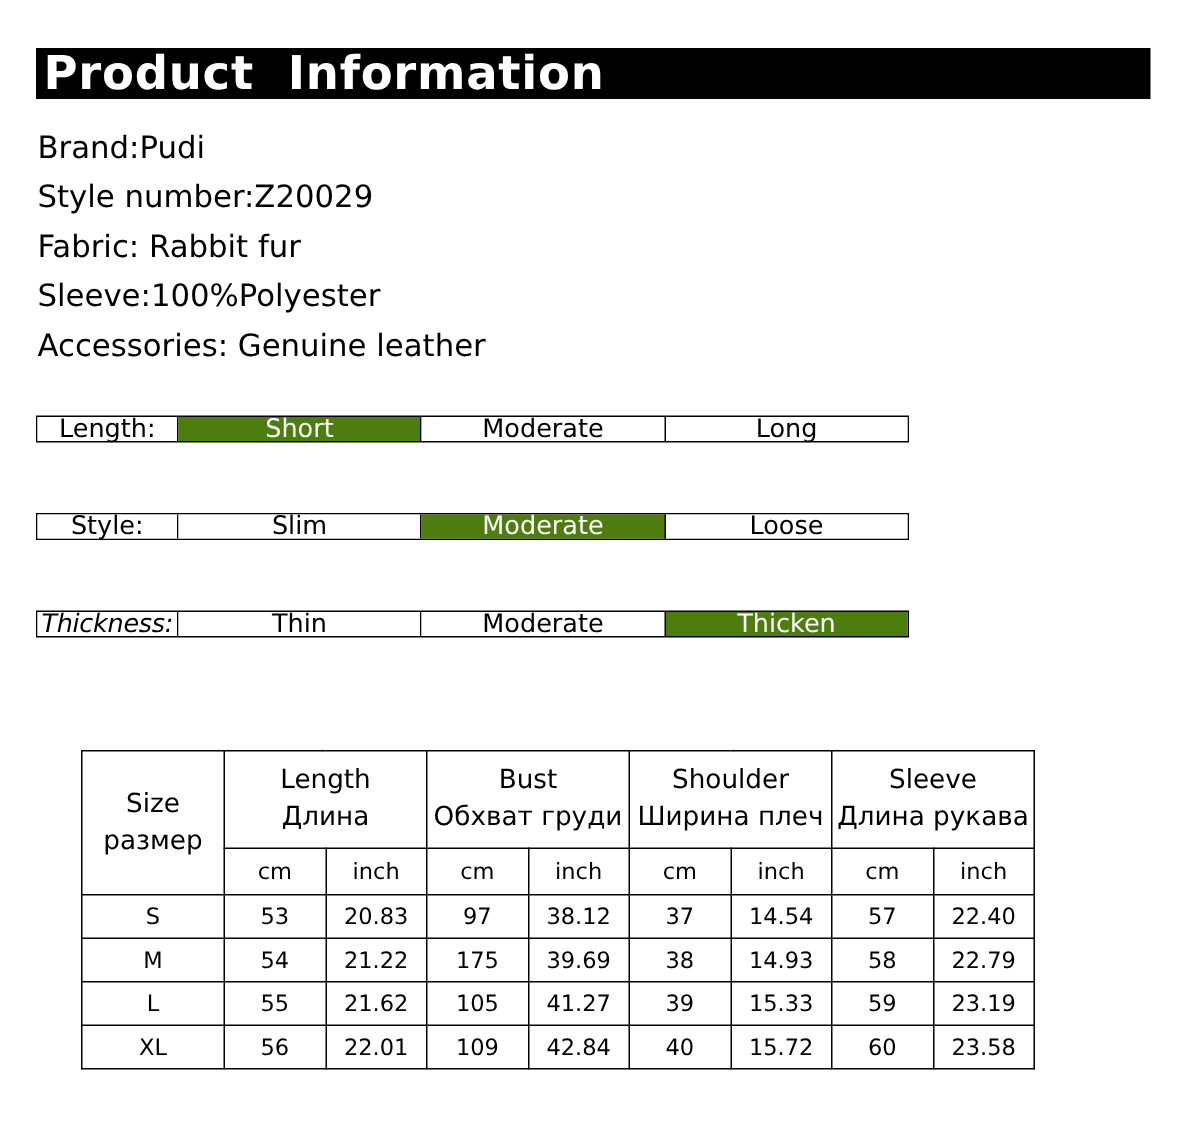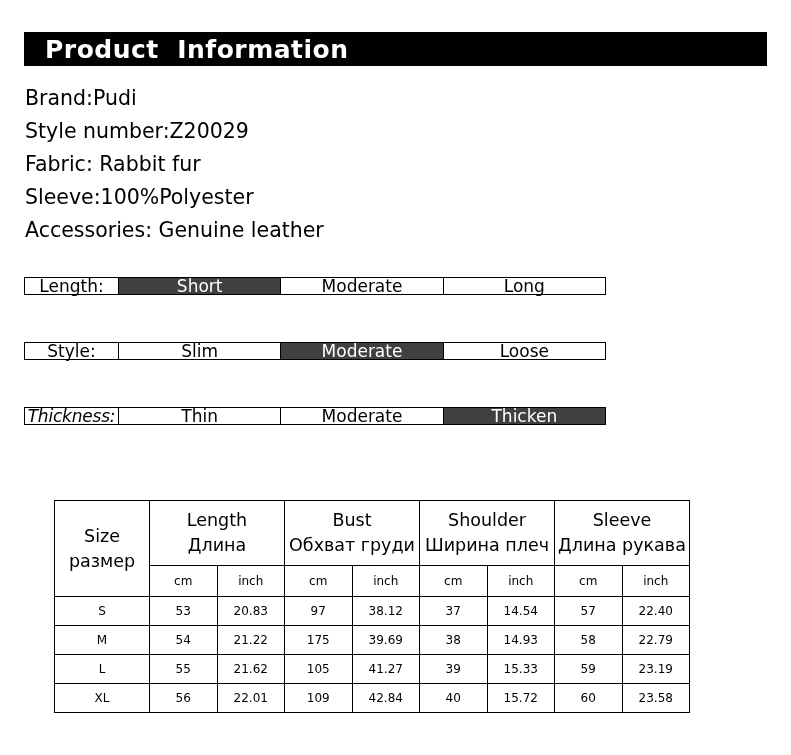--- a/index.html
+++ b/index.html
@@ -28,24 +28,24 @@
     left: 24px;
     top: 32px;
     width: 743px;
     height: 34px;
     background: #000000;
     display: flex;
     align-items: center;
   }
   .title-bar .title-text {
     color: #ffffff;
-    font-size: 25px;
+    font-size: 31px;
     font-weight: bold;
     letter-spacing: 0.5px;
-    padding-left: 21px;
+    padding-left: 5px;
     white-space: pre;
     font-family: "DejaVu Sans", sans-serif;
   }
 
   
   .spec-list {
     position: absolute;
     left: 25px;
     top: 82px;
     width: 600px;
@@ -89,39 +89,39 @@
     align-items: center;
     justify-content: center;
     font-size: 17px;
     border-right: 1px solid #000000;
     box-sizing: border-box;
     background: #ffffff;
     color: #000000;
   }
   .option-cell:last-child { border-right: none; text-align: center; }
   .option-cell.selected {
-    background: #404040;
+    background: #4d7c0f;
     color: #ffffff;
   }
 
   
   .size-table {
     position: absolute;
     left: 24px;
     top: 500px;
     width: 636px;
     border-collapse: collapse;
     table-layout: fixed;
     margin-left: 30px;
   }
   .size-table td, .size-table th {
     border: 1px solid #000000;
     text-align: center;
     vertical-align: middle;
-    font-size: 12px;
+    font-size: 15px;
     font-weight: normal;
     color: #000000;
     padding: 0;
     height: 26px;
   }
   .size-table .grp-head {
     height: 64px;
     line-height: 25px;
     font-size: 17.5px;
   }

